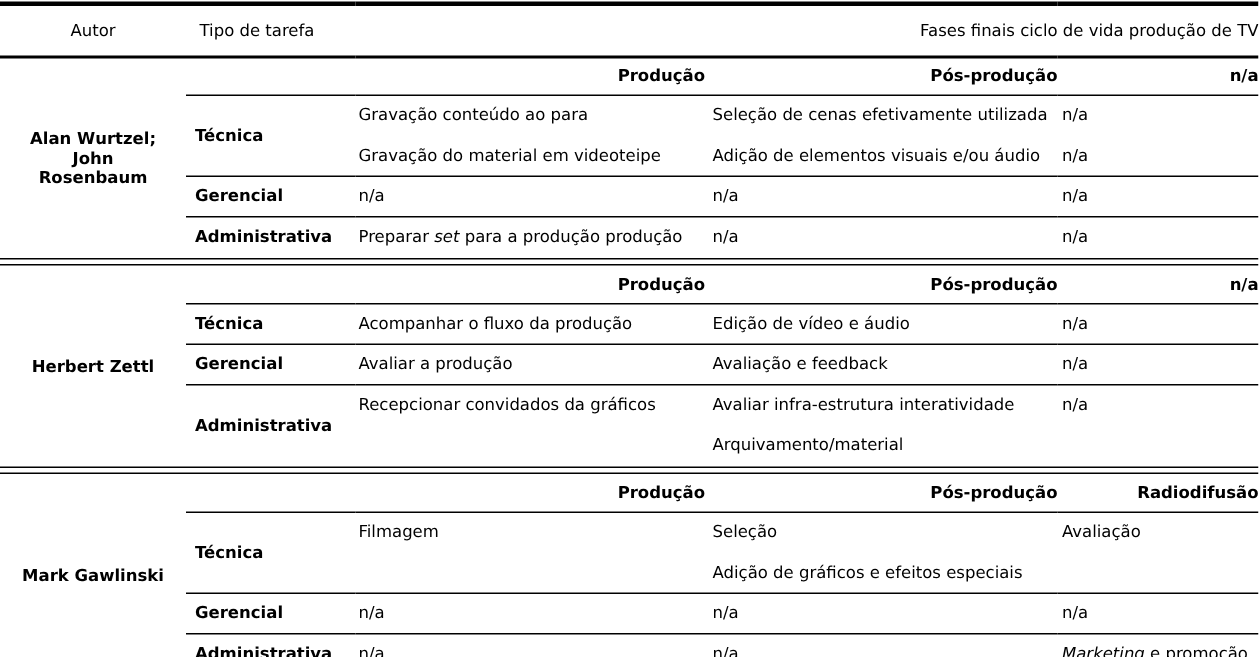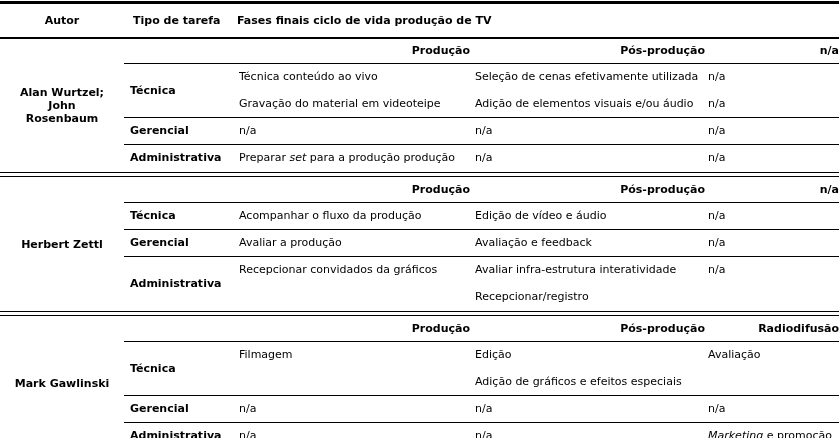--- a/index.html
+++ b/index.html
@@ -26,27 +26,27 @@
   col.c-third  { width: 134px; }
 
   th, td {
     padding: 12px;
     text-align: left;
     vertical-align: top;
     font-weight: normal;
   }
   thead th {
     border-bottom: 2px solid #000;
-    font-weight: bold;
+    font-weight: normal;
     padding: 10px 0 10px 0;
     line-height: 13px;
   }
   th.h-autor  { text-align: center; }
   th.h-tarefa { padding-left: 9px; }
-  th.h-fases  { text-align: left; }
+  th.h-fases  { text-align: right; }
 
   
   td.rule { border-bottom: 1px solid #000; }
 
   td.author {
     text-align: center;
     vertical-align: middle;
     font-weight: bold;
     line-height: 13px;
   }
@@ -109,21 +109,21 @@
         <div class="ln0">John Rosenbaum</div>
       </td>
       <td class="rule"></td>
       <td class="sub rule">Produção</td>
       <td class="sub rule">Pós-produção</td>
       <td class="sub rule">n/a</td>
     </tr>
     <tr>
       <td class="lbl rule">Técnica</td>
       <td class="cell cp rule">
-        <div class="ln">Técnica conteúdo ao vivo</div>
+        <div class="ln">Gravação conteúdo ao para</div>
         <div class="ln">Gravação do material em videoteipe</div>
       </td>
       <td class="cell cpp rule">
         <div class="ln">Seleção de cenas efetivamente utilizada</div>
         <div class="ln">Adição de elementos visuais e/ou áudio</div>
       </td>
       <td class="cell ct rule">
         <div class="ln">n/a</div>
         <div class="ln">n/a</div>
       </td>
@@ -196,21 +196,21 @@
         <div class="ln">n/a</div>
       </td>
     </tr>
     <tr>
       <td class="lbl">Administrativa</td>
       <td class="cell cp">
         <div class="ln">Recepcionar convidados da gráficos</div>
       </td>
       <td class="cell cpp">
         <div class="ln">Avaliar infra-estrutura interatividade</div>
-        <div class="ln">Recepcionar/registro</div>
+        <div class="ln">Arquivamento/material</div>
       </td>
       <td class="cell ct">
         <div class="ln">n/a</div>
       </td>
     </tr>
   </tbody>
 
   <tbody class="sep">
     <tr>
         <td colspan="5">
@@ -228,21 +228,21 @@
       <td class="sub rule">Produção</td>
       <td class="sub rule">Pós-produção</td>
       <td class="sub rule">Radiodifusão</td>
     </tr>
     <tr>
       <td class="lbl rule">Técnica</td>
       <td class="cell cp rule">
         <div class="ln">Filmagem</div>
       </td>
       <td class="cell cpp rule">
-        <div class="ln">Edição</div>
+        <div class="ln">Seleção</div>
         <div class="ln">Adição de gráficos e efeitos especiais</div>
       </td>
       <td class="cell ct rule">
         <div class="ln">Avaliação</div>
       </td>
     </tr>
     <tr>
       <td class="lbl rule">Gerencial</td>
       <td class="cell cp rule">
         <div class="ln">n/a</div>

